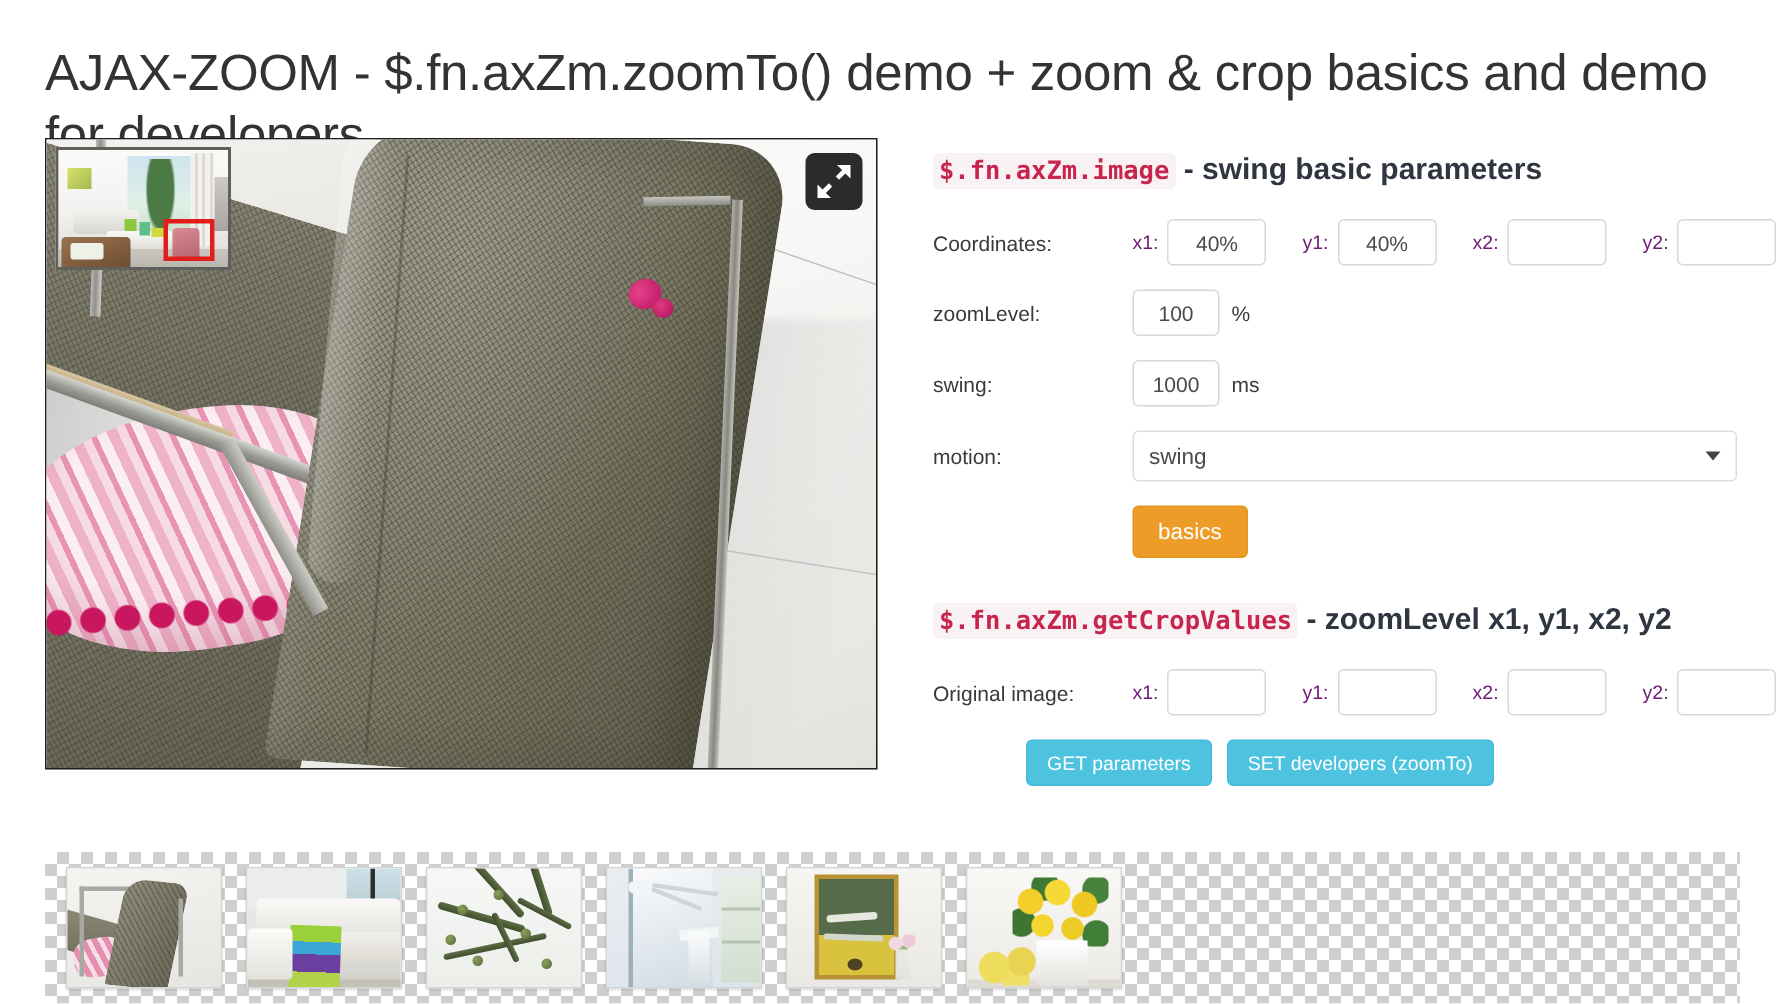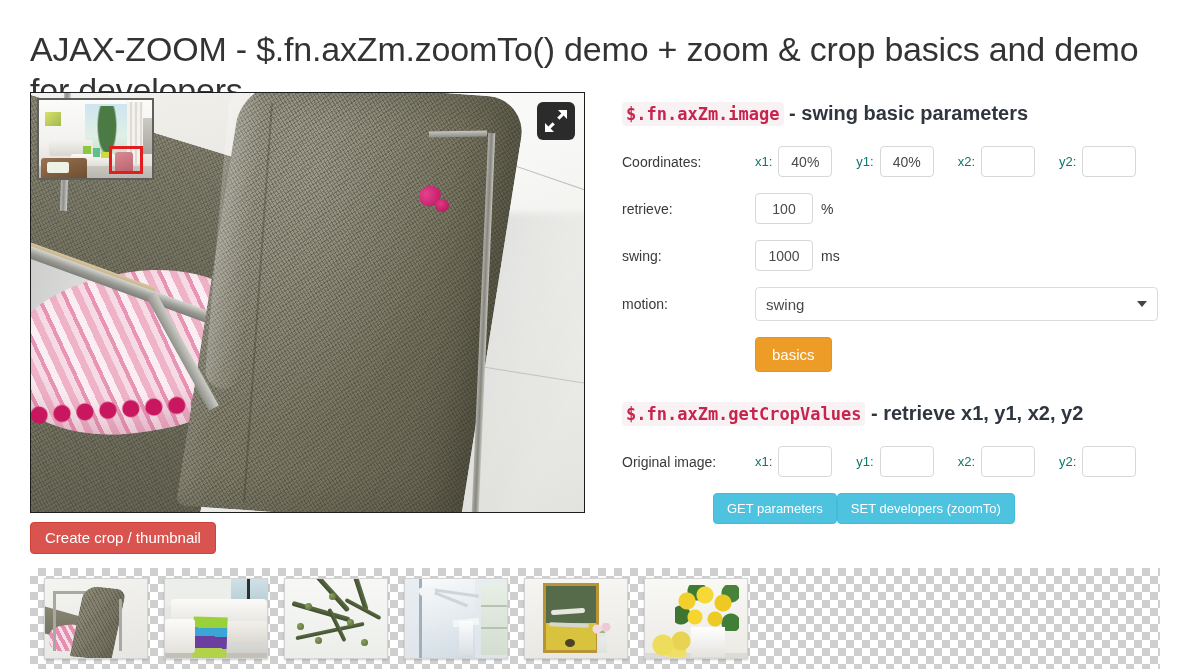--- a/index.html
+++ b/index.html
@@ -411,35 +411,35 @@
     display: flex; align-items: center;
     margin-bottom: 16px;
     min-height: 30px;
   }
   .row-label {
     width: 133px; flex: 0 0 133px;
     font-size: 14px; color: #3a3a3a;
   }
   .field-group { display: flex; align-items: center; }
   .coord-label {
-    font-size: 13px; color: #0f766e;
+    font-size: 13px; color: #701a75;
     margin-right: 6px;
   }
   input.txt {
     height: 31px;
     border: 1px solid #d8d8d8;
     border-radius: 4px;
     background: #ffffff;
     color: #4a4a4a;
     font-size: 14px;
     font-family: "Liberation Sans", sans-serif;
     text-align: center;
     outline: none;
   }
-  .w-coord { width: 54px; }
+  .w-coord { width: 66px; }
   .w-small { width: 58px; }
   .unit { font-size: 14px; color: #3a3a3a; margin-left: 8px; }
   .gap { margin-left: 24px; }
 
   select.motion-select {
     width: 403px; height: 34px;
     border: 1px solid #dcdcdc;
     border-radius: 4px;
     background: #ffffff;
     color: #4a4a4a;
@@ -466,21 +466,21 @@
     background: #ed9c28;
     border: 1px solid #e3951f;
     color: #ffffff;
     font-size: 15px;
     padding: 8px 16px;
     border-radius: 4px;
     cursor: pointer;
     font-family: "Liberation Sans", sans-serif;
   }
   .heading2 { margin-top: 28px; }
-  .btn-row { margin-left: 91px; display: flex; margin-top: 4px; }
+  .btn-row { margin-left: 62px; display: flex; gap: 10px; margin-top: 4px; }
   .btn-cyan {
     background: #4ec3e0;
     border: 1px solid #43bcdb;
     color: #ffffff;
     font-size: 13px;
     padding: 7px 13px;
     border-radius: 4px;
     cursor: pointer;
     font-family: "Liberation Sans", sans-serif;
     white-space: nowrap;
@@ -540,21 +540,20 @@
     <div class="fullscreen-btn">
       <span>
         <svg width="24" height="24" viewBox="0 0 24 24">
           <path d="M23 1 L23 10 L19.6 6.6 L15.4 10.8 L13.2 8.6 L17.4 4.4 L14 1 Z" fill="#ffffff"></path>
           <path d="M1 23 L1 14 L4.4 17.4 L8.6 13.2 L10.8 15.4 L6.6 19.6 L10 23 Z" fill="#ffffff"></path>
         </svg>
       </span>
     </div>
   </div>
 
-  <button class="crop-btn">Create crop / thumbnail</button>
 
   <div class="thumb-strip">
 
     <div class="thumb" style="left:14px">
       <div class="thumb-inner t1">
         <div class="t1-seat"></div>
         <div class="t1-pink"></div>
         <div class="t1-frame"></div>
         <div class="t1-frame2"></div>
         <div class="t1-chair"></div>
@@ -643,21 +642,21 @@
         <span class="coord-label gap">y1:</span>
         <input class="txt w-coord" value="40%" style="">
         <span class="coord-label gap">x2:</span>
         <input class="txt w-coord" value="" style="">
         <span class="coord-label gap">y2:</span>
         <input class="txt w-coord" value="" style="">
       </div>
     </div>
 
     <div class="form-row">
-      <div class="row-label">retrieve:</div>
+      <div class="row-label">zoomLevel:</div>
       <input class="txt w-small" value="100" style="">
       <span class="unit">%</span>
     </div>
 
     <div class="form-row">
       <div class="row-label">swing:</div>
       <input class="txt w-small" value="1000" style="">
       <span class="unit">ms</span>
     </div>
 
@@ -669,21 +668,21 @@
         </select>
         <span class="select-caret"></span>
       </div>
     </div>
 
     <div class="form-row">
       <button class="btn-zoomto">basics</button>
     </div>
 
     <h2 class="section-heading heading2">
-      <span class="code-tag">$.fn.axZm.getCropValues</span><span> - retrieve x1, y1, x2, y2</span>
+      <span class="code-tag">$.fn.axZm.getCropValues</span><span> - zoomLevel x1, y1, x2, y2</span>
     </h2>
 
     <div class="form-row">
       <div class="row-label">Original image:</div>
       <div class="field-group">
         <span class="coord-label">x1:</span>
         <input class="txt w-coord" value="" style="">
         <span class="coord-label gap">y1:</span>
         <input class="txt w-coord" value="" style="">
         <span class="coord-label gap">x2:</span>

